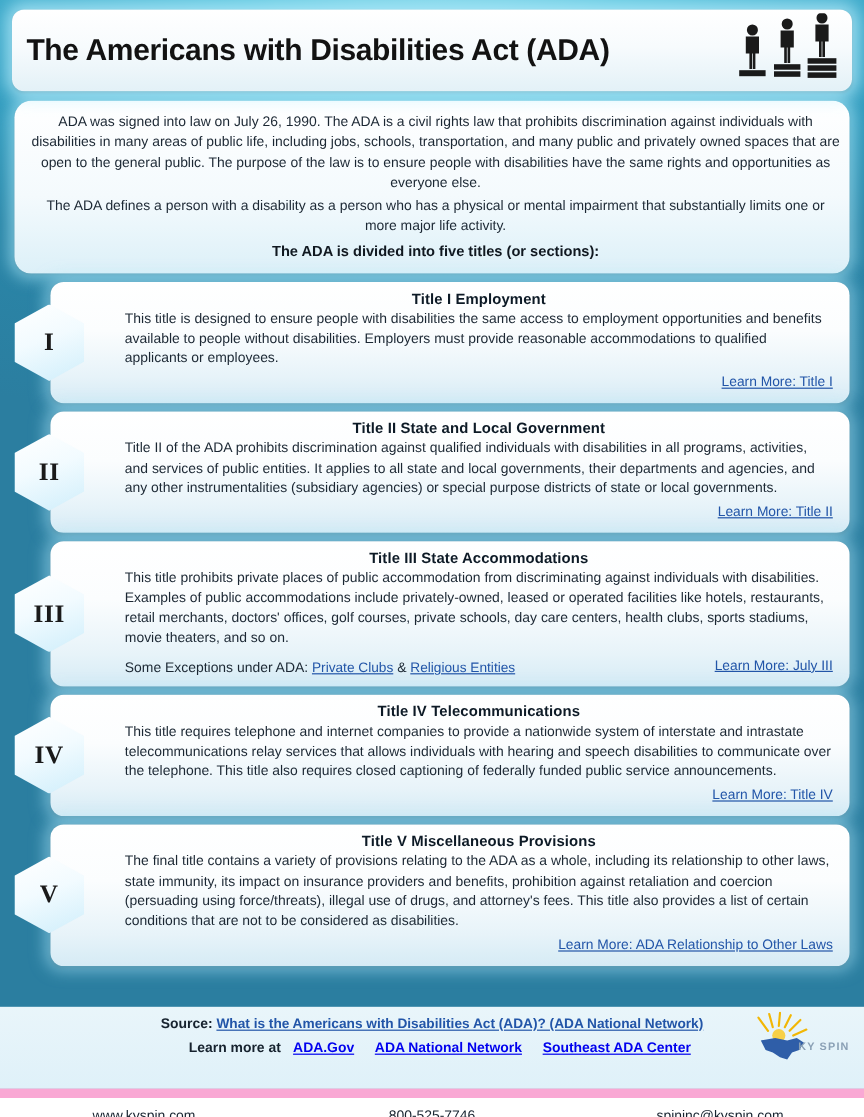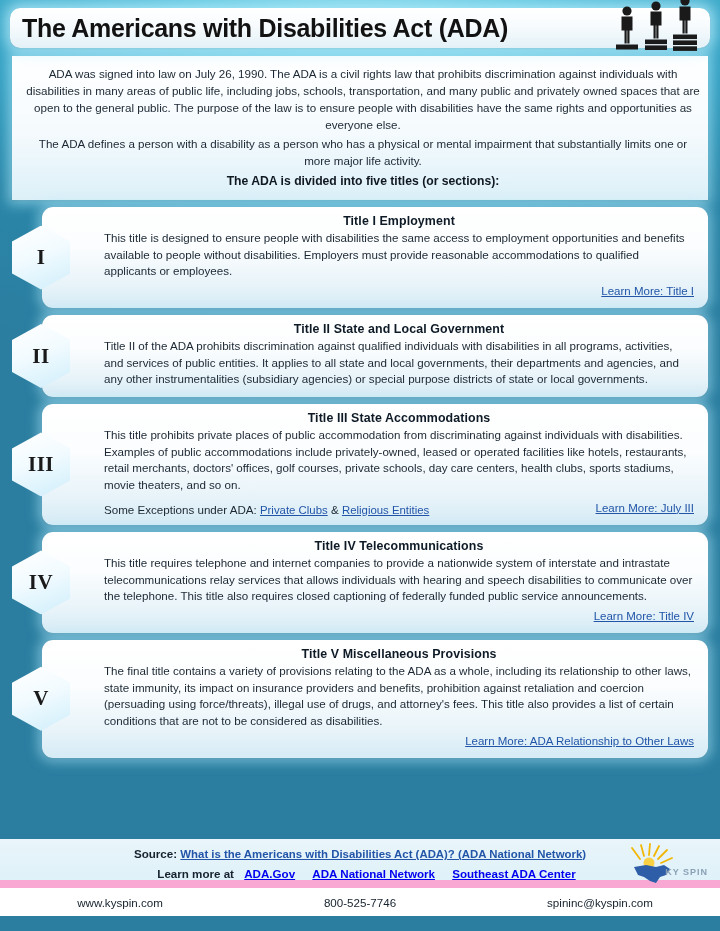--- a/index.html
+++ b/index.html
@@ -12,40 +12,40 @@
     background:
       radial-gradient(ellipse 900px 420px at 50% -6%, #9fe3f2 0%, #5bc4dd 22%, #35a2c4 48%, #2a86a8 70%, #2b7ea0 100%),
       #2b7ea0;
     position: relative;
   }
 
   
   .header-bar {
     position: relative;
     margin: 8px 10px 0 10px;
-    height: 40px;
+    height: 68px;
     border-radius: 10px;
     background: linear-gradient(180deg,#ffffff 0%,#f7fbfd 45%,#e3f1f7 100%);
     box-shadow: 0 0 14px 5px rgba(190,240,255,.75), 0 1px 2px rgba(0,0,0,.18);
     display: flex; align-items: center;
     padding: 0 12px;
   }
   .header-title {
     font-size: 25px; font-weight: bold; color: #121212;
     letter-spacing: -.3px; white-space: nowrap;
     flex: 1;
   }
   .figures { display: flex; align-items: flex-end; gap: 3px; height: 50px; padding-bottom: 2px;}
   .fig { display: flex; flex-direction: column; align-items: center; justify-content: flex-end; }
   .fig svg { display: block; }
 
   
   .intro {
     margin: 8px 12px 0 12px;
-    border-radius: 0;
+    border-radius: 14px;
     background: linear-gradient(180deg,#ffffff 0%,#f4fafd 55%,#dcf0f8 100%);
     box-shadow: 0 0 12px 4px rgba(175,235,252,.6), 0 1px 2px rgba(0,0,0,.15);
     padding: 9px 8px 10px 14px;
     text-align: center;
   }
   .intro p {
     font-size: 11.6px; color: #1b2733; line-height: 1.48;
     text-align: center;
   }
   .intro p.p2 { margin-top: 1px; }
@@ -102,21 +102,21 @@
 
   
   .footer {
     position: absolute; left: 0; right: 0; bottom: 0;
     height: 92px;
   }
   .src-block {
     background: linear-gradient(180deg,#e9f5fa 0%,#dff1f9 100%);
     padding: 6px 0 7px 0;
     position: relative;
-    height: 41px;
+    height: 68px;
   }
   .src { text-align: center; font-size: 11.6px; color:#16222e; line-height: 1.55; font-weight: bold;}
   .src .lbl { font-weight: bold; }
   .src-row2 { text-align:center; font-size: 11.6px; color:#16222e; margin-top:3px; font-weight:bold;padding-left:20px;}
   .src-row2 a { margin: 0 7px; }
   .logo {
     position: absolute; right: 8px; top: 4px;
     width: 86px; height: 46px; text-decoration: underline;
   }
   .logo-text {
@@ -188,20 +188,23 @@
   </div>
 
   <div class="title-row">
     <div class="hex">
       <div class="shape"></div>
       <div class="num">II</div>
     </div>
     <div class="card">
       <h3>Title II  State and Local Government</h3>
       <p class="body">Title II of the ADA prohibits discrimination against qualified individuals with disabilities in all programs, activities, and services of public entities. It applies to all state and local governments, their departments and agencies, and any other instrumentalities (subsidiary agencies) or special purpose districts of state or local governments.</p>
+      <div class="learn">
+        <a href="#">Learn More: Title II</a>
+      </div>
     </div>
   </div>
 
   <div class="title-row">
     <div class="hex">
       <div class="shape"></div>
       <div class="num">III</div>
     </div>
     <div class="card">
       <h3>Title III  State Accommodations</h3>

